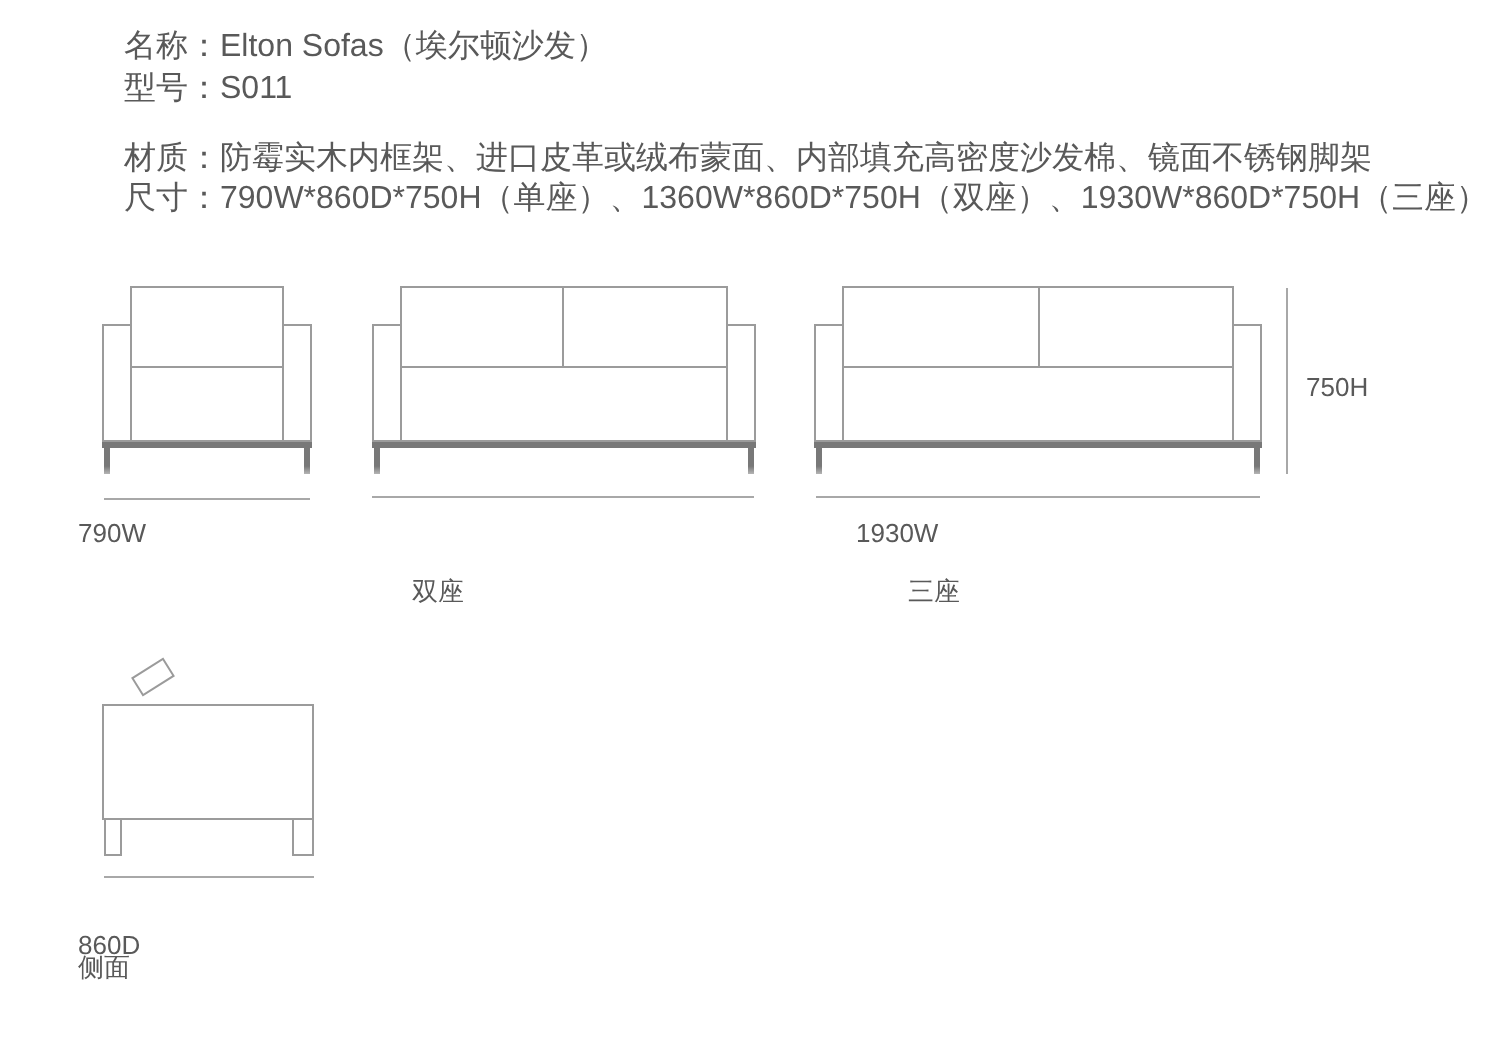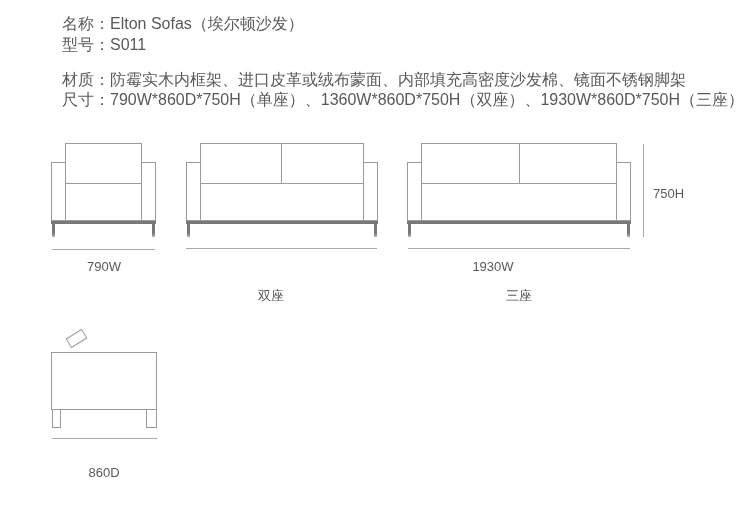--- a/index.html
+++ b/index.html
@@ -59,21 +59,21 @@
     height: 1px;
     background: var(--dimline, #a8a8a8);
   }
   .dimline-v {
     position: absolute;
     width: 1px;
     background: var(--dimline, #a8a8a8);
   }
   .dim-label, .view-label {
     position: absolute;
-    text-align: center;
+    text-align: left;
     font-size: 13px;
     height: 15px;
     line-height: 15px;
     color: var(--text, #595959);
     white-space: nowrap;
   }
   .height-label {
     position: absolute;
     font-size: 13px;
     height: 15px;
@@ -151,14 +151,15 @@
   <div class="height-label" style="left:653px; top:186px">750H</div>
 
   <div class="sofa" style="left:51px; top:330px; width:107px; height:99px">
     <div class="tilted-cushion" style="left:16px; top:3px; width:19px; height:11px"></div>
     <div class="rect" style="left:0; top:22px; width:106px; height:58px"></div>
     <div class="sideleg" style="left:1px; top:80px; width:9px; height:18px"></div>
     <div class="sideleg" style="left:95px; top:80px; width:11px; height:18px"></div>
   </div>
   <div class="dimline-h" style="left:52px; top:438px; width:105px"></div>
   <div class="dim-label" style="left:39px; top:465px; width:130px">860D</div>
+  <div class="view-label" style="left:39px; top:476px; width:130px">侧面</div>
 
 </div>
 
 </body></html>

